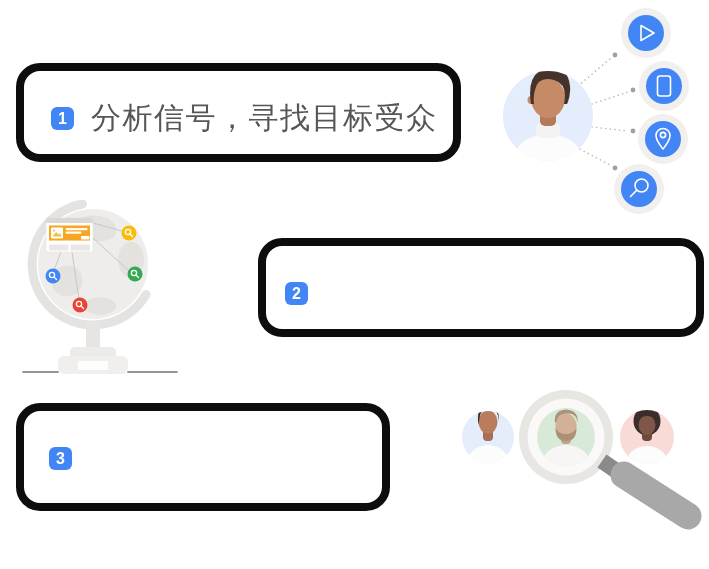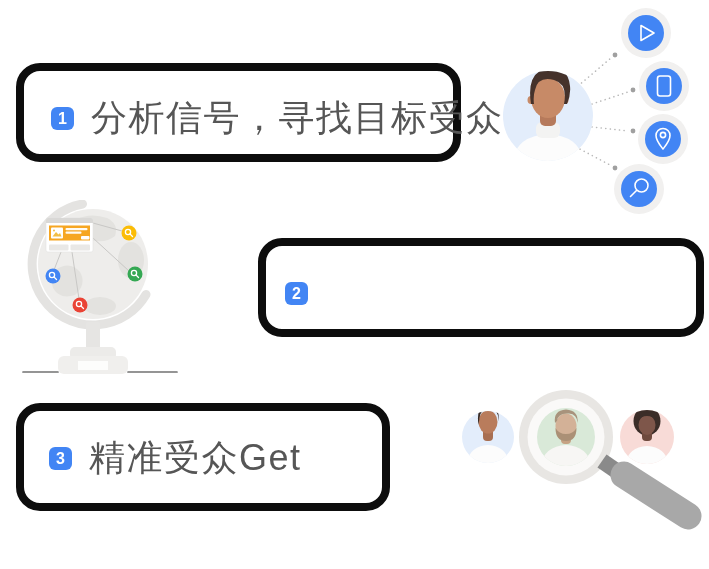--- a/index.html
+++ b/index.html
@@ -30,21 +30,21 @@
   }
   .box1{left:16px;top:63px;width:445px;height:99px;padding-left:27px;padding-top:12px;}
   .box2{left:258px;top:238px;width:446px;height:99px;padding-left:19px;padding-top:12px;}
   .box3{left:16px;top:403px;width:374px;height:108px;padding-left:25px;padding-top:2px;}
   .badge{
     flex:0 0 auto;width:23px;height:23px;border-radius:6px;background:var(--accent-blue);
     color:#fff;font-weight:bold;font-size:16px;line-height:23px;text-align:center;
     margin-right:17px;
   }
   .step-label{
-    font-size:36px;color:var(--step-text);letter-spacing:1.5px;white-space:nowrap;
+    font-size:30px;color:var(--step-text);letter-spacing:1.5px;white-space:nowrap;
   }
   .illus{position:absolute;display:block;}
   .illus-person{left:480px;top:0;}
   .illus-globe{left:15px;top:200px;}
   .illus-magnifier{left:450px;top:385px;}
   
   .f-blue{fill:var(--accent-blue);}
   .halo{fill:var(--halo-gray);}
   .s-white{stroke:#ffffff;stroke-width:1.6;fill:none;stroke-linecap:round;stroke-linejoin:round;}
   .dotline{stroke:var(--dotted-line);stroke-width:1.6;stroke-dasharray:0.1 4.5;stroke-linecap:round;fill:none;}
@@ -61,21 +61,20 @@
     <span class="badge">1</span>
     <span class="step-label">分析信号，寻找目标受众</span>
   </div>
 
   <div class="step-box box2">
     <span class="badge">2</span>
   </div>
 
   <div class="step-box box3">
     <span class="badge">3</span>
-    <span class="step-label">精准受众Get</span>
   </div>
 
   <svg class="illus illus-person" width="229" height="215" viewBox="0 0 229 215">
     <defs>
       <clipPath id="avclip">
           <circle cx="68" cy="116" r="45"></circle>
         </clipPath>
     </defs>
 
     <g>

